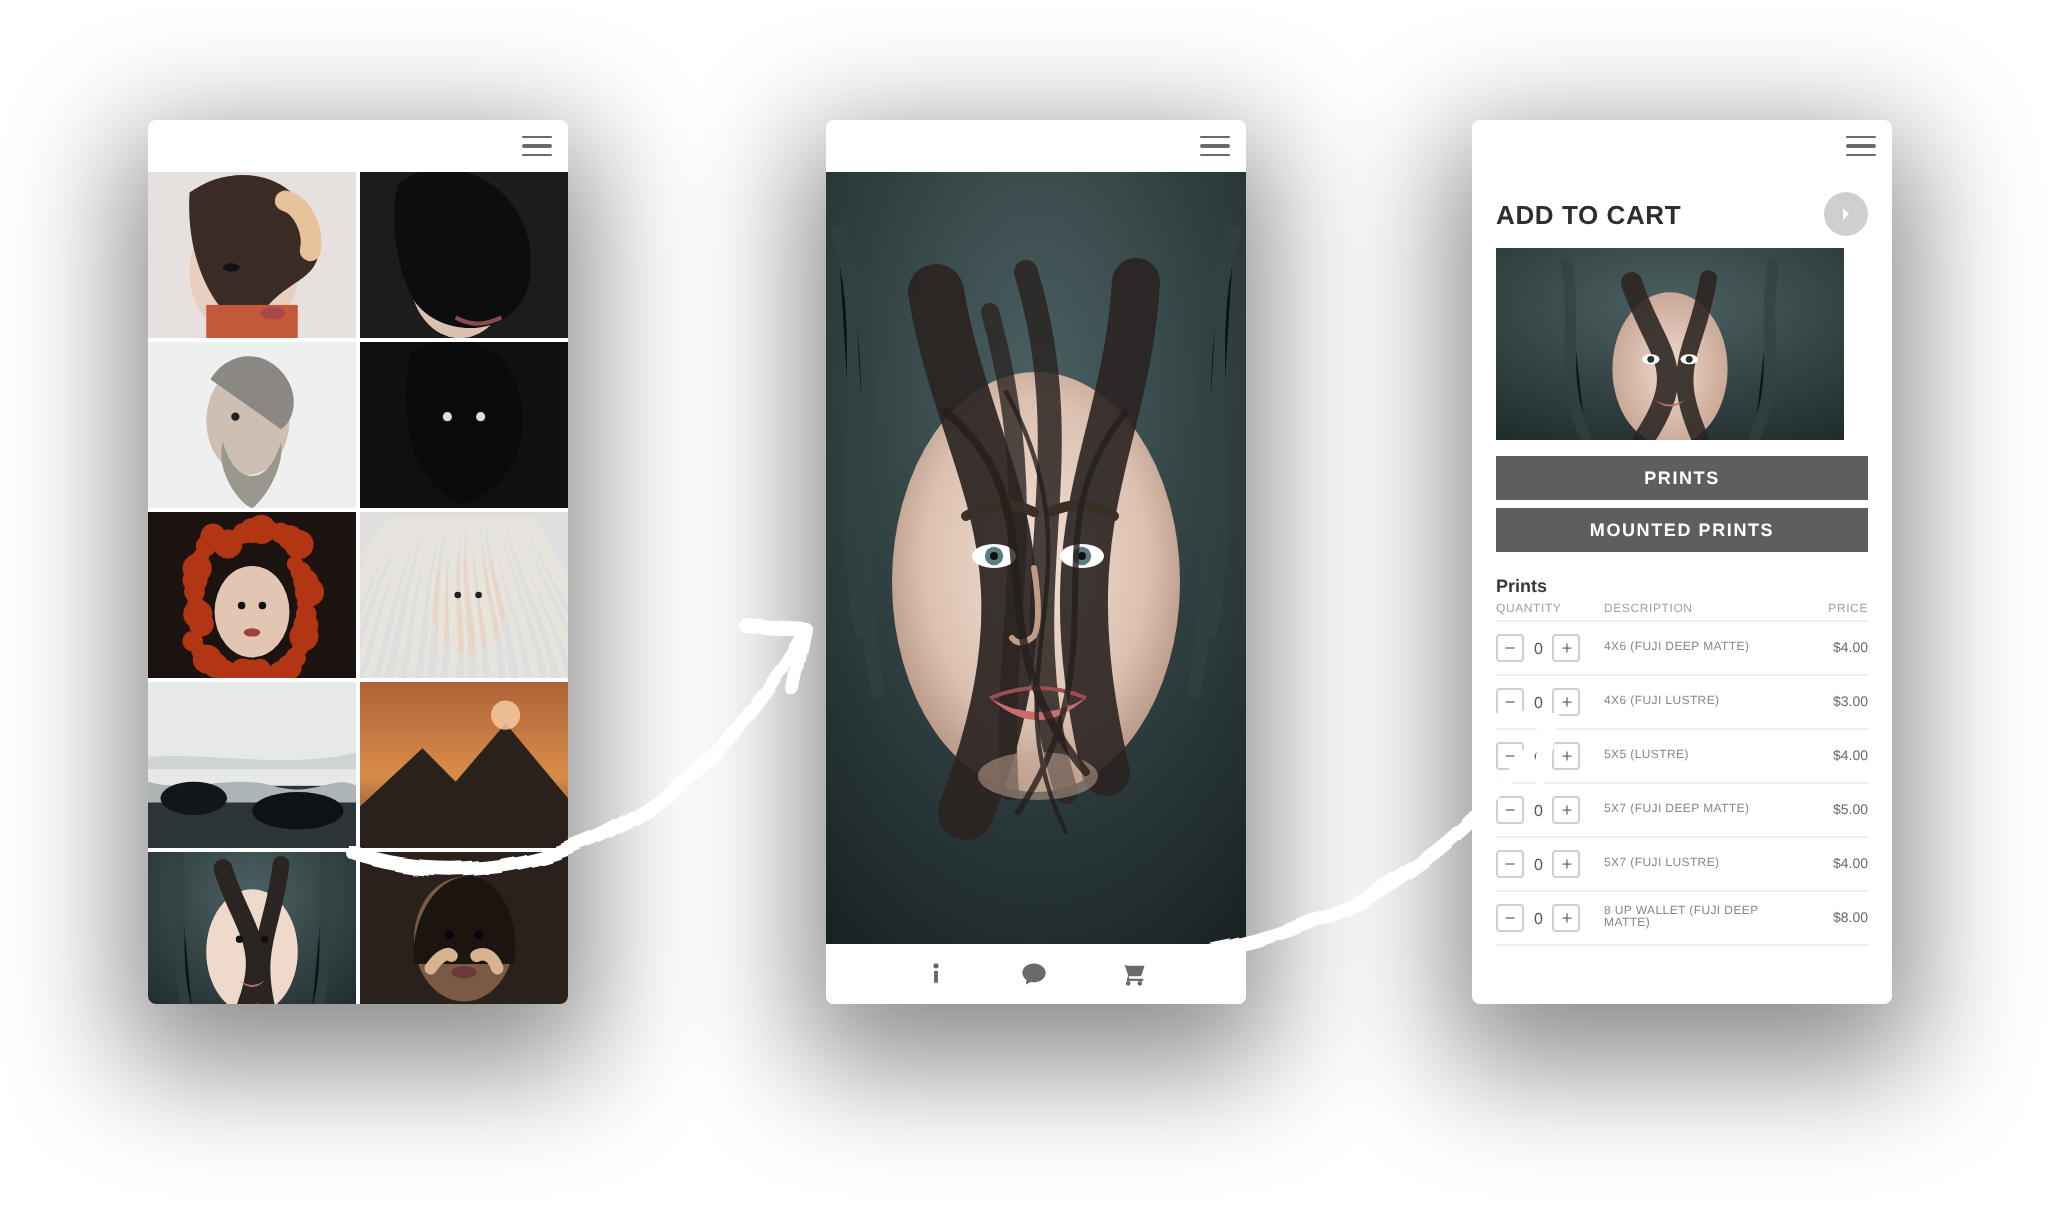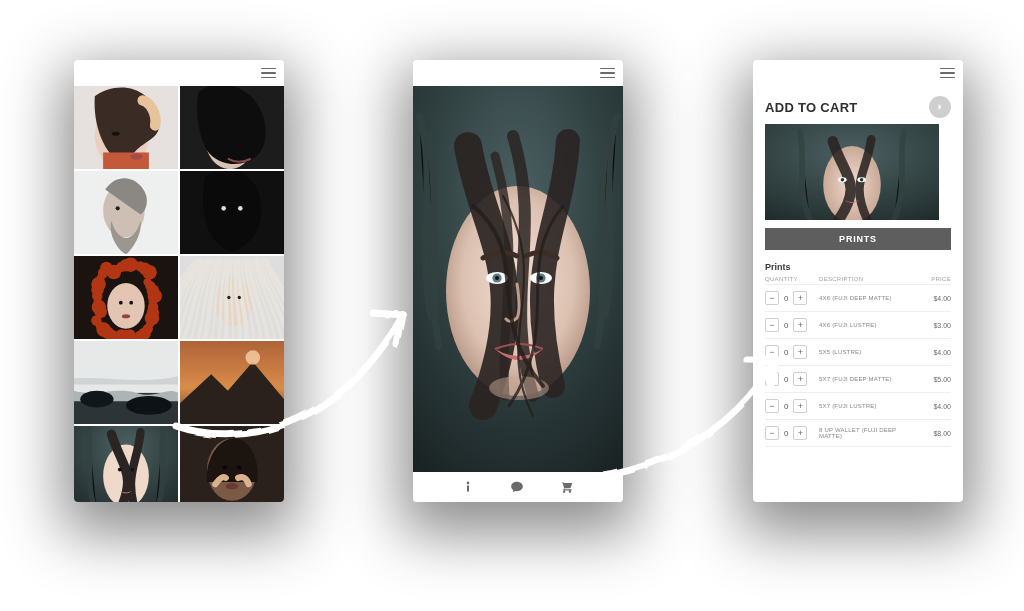--- a/index.html
+++ b/index.html
@@ -3,21 +3,21 @@
 <meta charset="utf-8">
 <style>
   html,body{margin:0;padding:0;width:1024px;height:611px;background:#fff;font-family:Helvetica,Arial,sans-serif;overflow:hidden}
   .stage{position:relative;width:1024px;height:611px}
 
   
   .phone{position:absolute;top:60px;width:210px;height:442px;background:#fff;
          box-shadow:0 20px 60px 12px rgba(0,0,0,0.45);border-radius:4px;overflow:hidden}
   .p1{left:74px}
   .p2{left:413px}
-  .p3{left:753px}
+  .p3{left:736px}
 
   
   .topbar{height:26px;display:flex;align-items:center;justify-content:flex-end;padding:0 8px;box-sizing:border-box}
   .hamb{display:flex;flex-direction:column;gap:3px;cursor:pointer}
   .hamb span{display:block;width:15px;height:1.6px;background:#6a6a6a;border-radius:1px}
 
   
   .grid{display:grid;grid-template-columns:1fr 1fr;gap:2px;padding:0}
   .tile{height:83px;width:100%;position:relative;overflow:hidden}
   .tile svg{width:100%;height:100%;display:block}
@@ -384,20 +384,21 @@
           <path d="M92 79 q8 5 16 0 q-8 7 -16 0Z" fill="#c76d6e"></path>
           <g stroke="#33423f" stroke-width="6" stroke-linecap="round" opacity=".7">
             <path d="M46 8 C 52 40, 42 70, 56 98"></path>
               <path d="M154 8 C 148 40, 158 70, 144 98"></path>
           </g>
         </svg>
       </div>
     </div>
     <div class="tabs" id="tabs">
         <div class="tab">PRINTS</div>
+        <div class="tab">MOUNTED PRINTS</div>
       </div>
     <div class="listhead">
       <h2>Prints</h2>
       <div class="cols">
         <div class="c1">QUANTITY</div>
         <div class="c2">DESCRIPTION</div>
         <div class="c3">PRICE</div>
       </div>
     </div>
     <div class="rows" id="rows">

